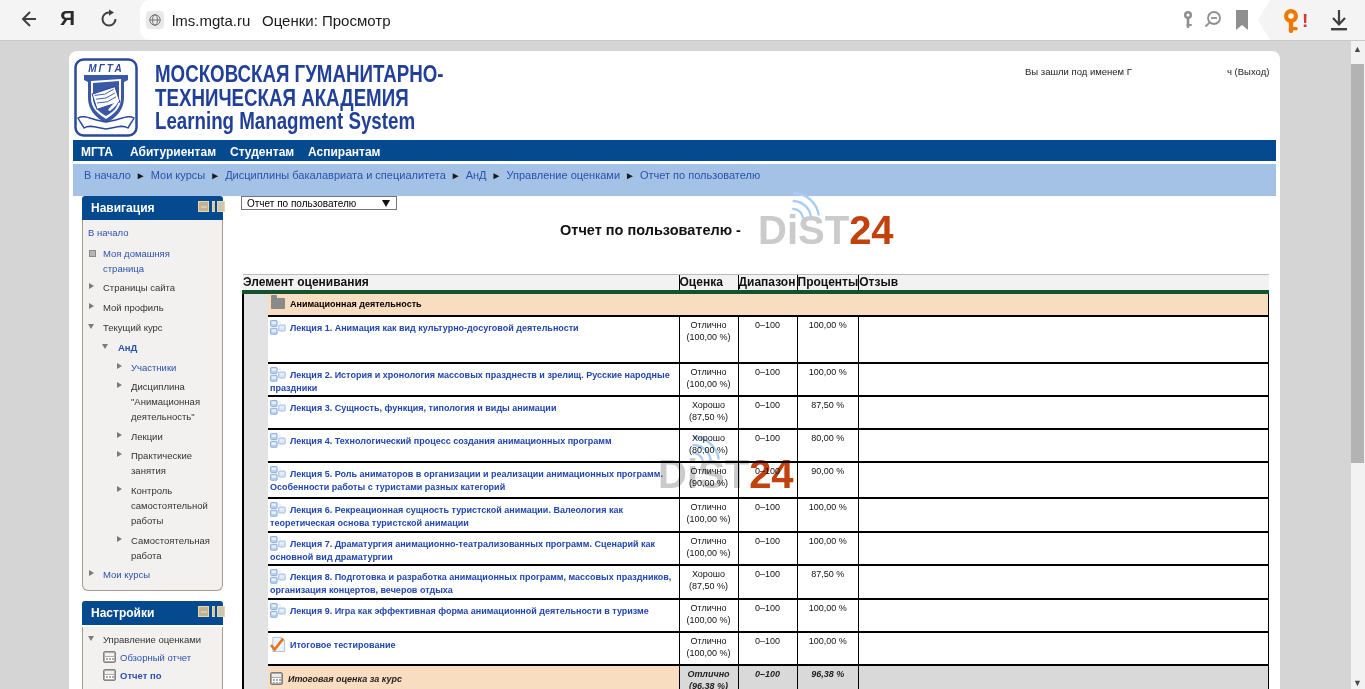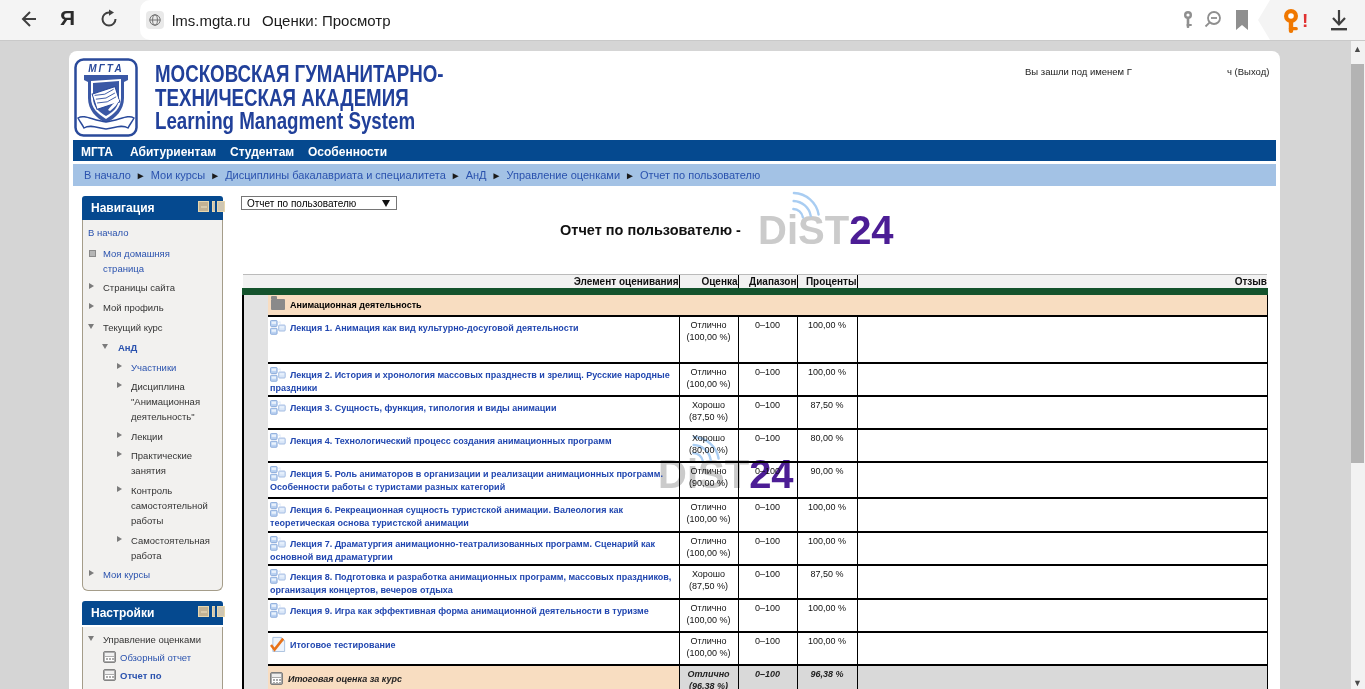--- a/index.html
+++ b/index.html
@@ -15,21 +15,21 @@
 #content{left:69px;top:51px;width:1211px;height:638px;background:#fff;border-radius:8px 8px 0 0;}
 #scroll{left:1351px;top:41px;width:14px;height:648px;background:#f2f2f2;}
 #thumb{left:1351px;top:64px;width:13px;height:399px;background:#b3b3b3;}
 .sarrow{left:1353px;font-size:9px;color:#4a4a4a;}
 
 #h-title{left:155px;top:62px;color:#21409a;font-weight:bold;font-size:24px;line-height:23.5px;transform:scaleX(.78);transform-origin:0 0;white-space:nowrap;}
 #h-user{left:1019px;top:66px;font-size:9.5px;color:#222;padding-left:6px;}
 #h-user2{left:1227px;top:66px;font-size:9.5px;color:#222;}
 #navbar{left:73px;top:140px;width:1203px;height:21px;background:#05498f;color:#fff;font-size:12px;font-weight:bold;}
 #navbar span{position:absolute;top:5px;}
-#crumb{left:73px;top:164px;width:1203px;height:22px;background:#a3c2e5;font-size:11px;}
+#crumb{left:73px;top:164px;width:1203px;height:32px;background:#a3c2e5;font-size:11px;}
 #crumb .in{position:absolute;left:11px;top:5px;white-space:nowrap;}
 a{color:#2a52ae;text-decoration:none;}
 .sep{color:#1a1a1a;font-size:10px;padding:0 5px;}
 
 .blkhead{left:82px;width:141px;height:24px;background:#05498f;border-radius:3px 3px 0 0;color:#fff;font-weight:bold;font-size:12px;}
 .blkhead .t{position:absolute;left:9px;top:5px;}
 .icn1{position:absolute;left:116px;top:5px;width:11px;height:11px;background:#c2b294;border:1px solid #e8d7ad;}
 .icn1 b{position:absolute;left:2px;top:4px;width:6px;height:2px;background:#d8cbad;}
 .icn2a{position:absolute;left:130px;top:5px;width:3px;height:11px;background:#cfc6b2;border:1px solid #e8d7ad;border-right:none;}
 .icn2b{position:absolute;left:135px;top:5px;width:8px;height:11px;background:#cfc6b2;border:1px solid #e8d7ad;}
@@ -43,24 +43,24 @@
 .nitem{position:absolute;line-height:15px;font-size:9.5px;color:#333;}
 .gicon{position:absolute;width:13px;height:12px;background:#adadad;border:1px solid #848484;border-radius:2px;}
 .gicon i{position:absolute;left:1px;top:1px;right:1px;height:3px;background:#f0f0f0;}.gicon u{position:absolute;left:1px;top:5px;right:1px;bottom:1px;background:linear-gradient(#fff 1px,transparent 1px),linear-gradient(90deg,#fff 1px,transparent 1px);background-size:3px 3px;}
 
 #sel{left:241px;top:196px;width:156px;height:14px;border:1px solid #767676;background:#fff;font-size:10px;}
 #sel .tx{position:absolute;left:5px;top:1px;}
 #sel .ar{position:absolute;right:6px;top:3px;width:0;height:0;border-top:7px solid #111;border-left:4.5px solid transparent;border-right:4.5px solid transparent;}
 #heading{left:560px;top:222px;font-size:14.5px;font-weight:bold;color:#111;}
 .wmark{font-weight:bold;font-size:40px;white-space:nowrap;}
 .wmark .g{color:#cbcbcb;}
-.wmark .o{color:#4c1d95;}
+.wmark .o{color:#c2410c;}
 
 #gtable{left:242px;top:274px;border-collapse:collapse;table-layout:fixed;}
-#gtable th{background:#f2f2f2;font-size:10px;font-weight:bold;color:#111;border-top:1px solid #bbb;border-bottom:7px solid #14532d;text-align:right;padding:0;height:16px;}
+#gtable th{background:#f2f2f2;font-size:12px;font-weight:bold;color:#111;border-top:1px solid #bbb;border-bottom:4px solid #14532d;text-align:left;padding:0;height:16px;}
 #gtable th+th{border-left:1px solid #000;}
 #gtable td{border:1px solid #000;border-top:2px solid #000;border-bottom:2px solid #000;vertical-align:top;font-size:9px;padding:4px;}
 #gtable td.ind{background:#e3e3e3;border:none;border-left:2px solid #000;border-bottom:2px solid #000;padding:0;}
 #gtable td.cat{background:#f8ddc1;font-weight:bold;border-left:none;padding:4px 0 0 3px;}
 #gtable td.nm{border-left:none;padding:3px 4px 0 2px;line-height:12.5px;}
 #gtable td.gr{text-align:center;line-height:12.5px;padding-top:2px;color:#111;}
 #gtable tr.fin td{background:#d9d9d9;font-style:italic;font-weight:bold;color:#222;}
 #gtable tr.fin td.nm{background:#f8ddc1;padding-top:6px;}
 .lnk{font-weight:bold;color:#2147b0;}
 .licon{display:inline-block;width:17px;height:15px;vertical-align:-4px;margin-right:3px;}
@@ -141,21 +141,21 @@
 <path d="M34 52 C38 46 42 44 46 40 C44 46 40 50 36 53 Z" fill="#fff"></path>
 <path d="M4 60 C10 56 18 62 32 64 C46 62 54 56 60 60 C58 64 56 66 54 70 C48 66 40 70 32 71 C24 70 16 66 10 70 C8 66 6 64 4 60 Z" fill="#fff" stroke="#2a4a9b" stroke-width="1.5"></path>
 </svg>
 <div class="abs" id="h-title">МОСКОВСКАЯ ГУМАНИТАРНО-<br>ТЕХНИЧЕСКАЯ АКАДЕМИЯ<br><span style="font-size:24px">Learning Managment System</span></div>
 <div class="abs" id="h-user">Вы зашли под именем Г</div>
 <div class="abs" id="h-user2">ч (Выход)</div>
 <div class="abs" id="navbar">
     <span style="left:8px">МГТА</span>
     <span style="left:57px">Абитуриентам</span>
     <span style="left:157px">Студентам</span>
-    <span style="left:235px">Особенности</span>
+    <span style="left:235px">Аспирантам</span>
   </div>
 <div class="abs" id="crumb">
     <span class="in"><a>В начало</a><span class="sep">►</span><a>Мои курсы</a><span class="sep">►</span><a>Дисциплины бакалавриата и специалитета</a><span class="sep">►</span><a>АнД</a><span class="sep">►</span><a>Управление оценками</a><span class="sep">►</span><a>Отчет по пользователю</a></span>
   </div>
 
 <div class="abs blkhead" style="top:196px">
     <span class="t">Навигация</span>
     <span class="icn1">
       <b></b>
     </span>

